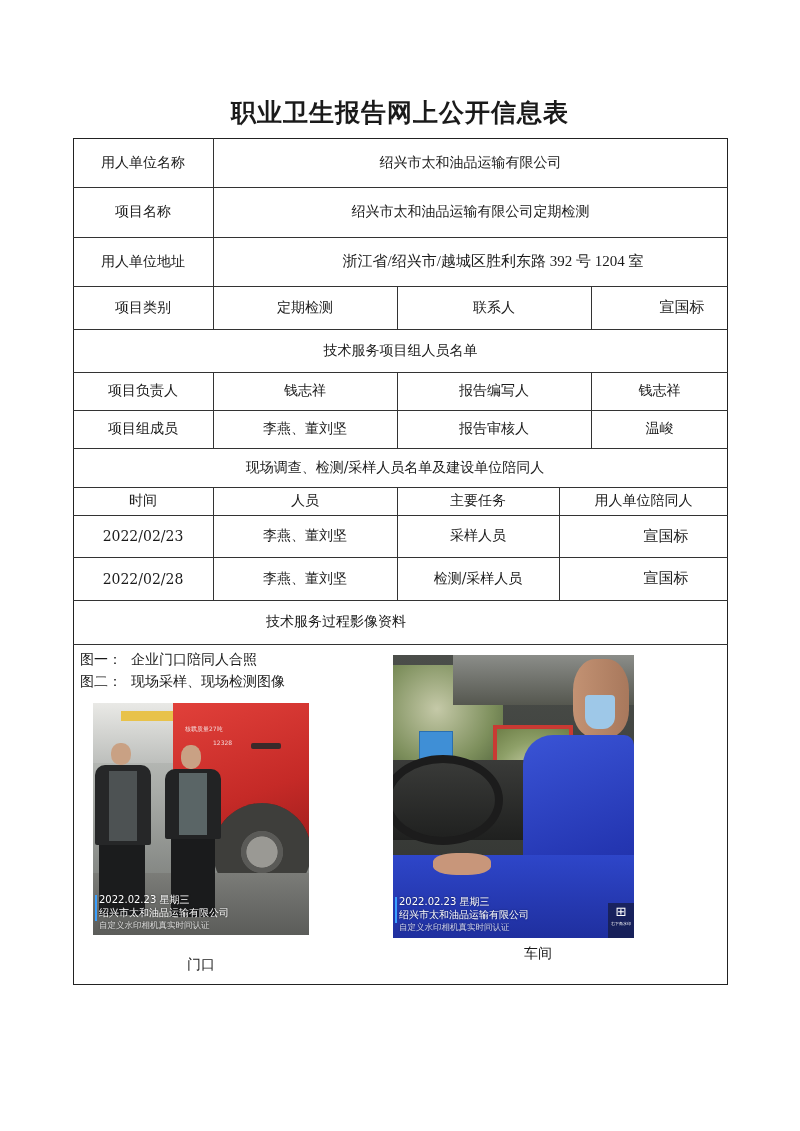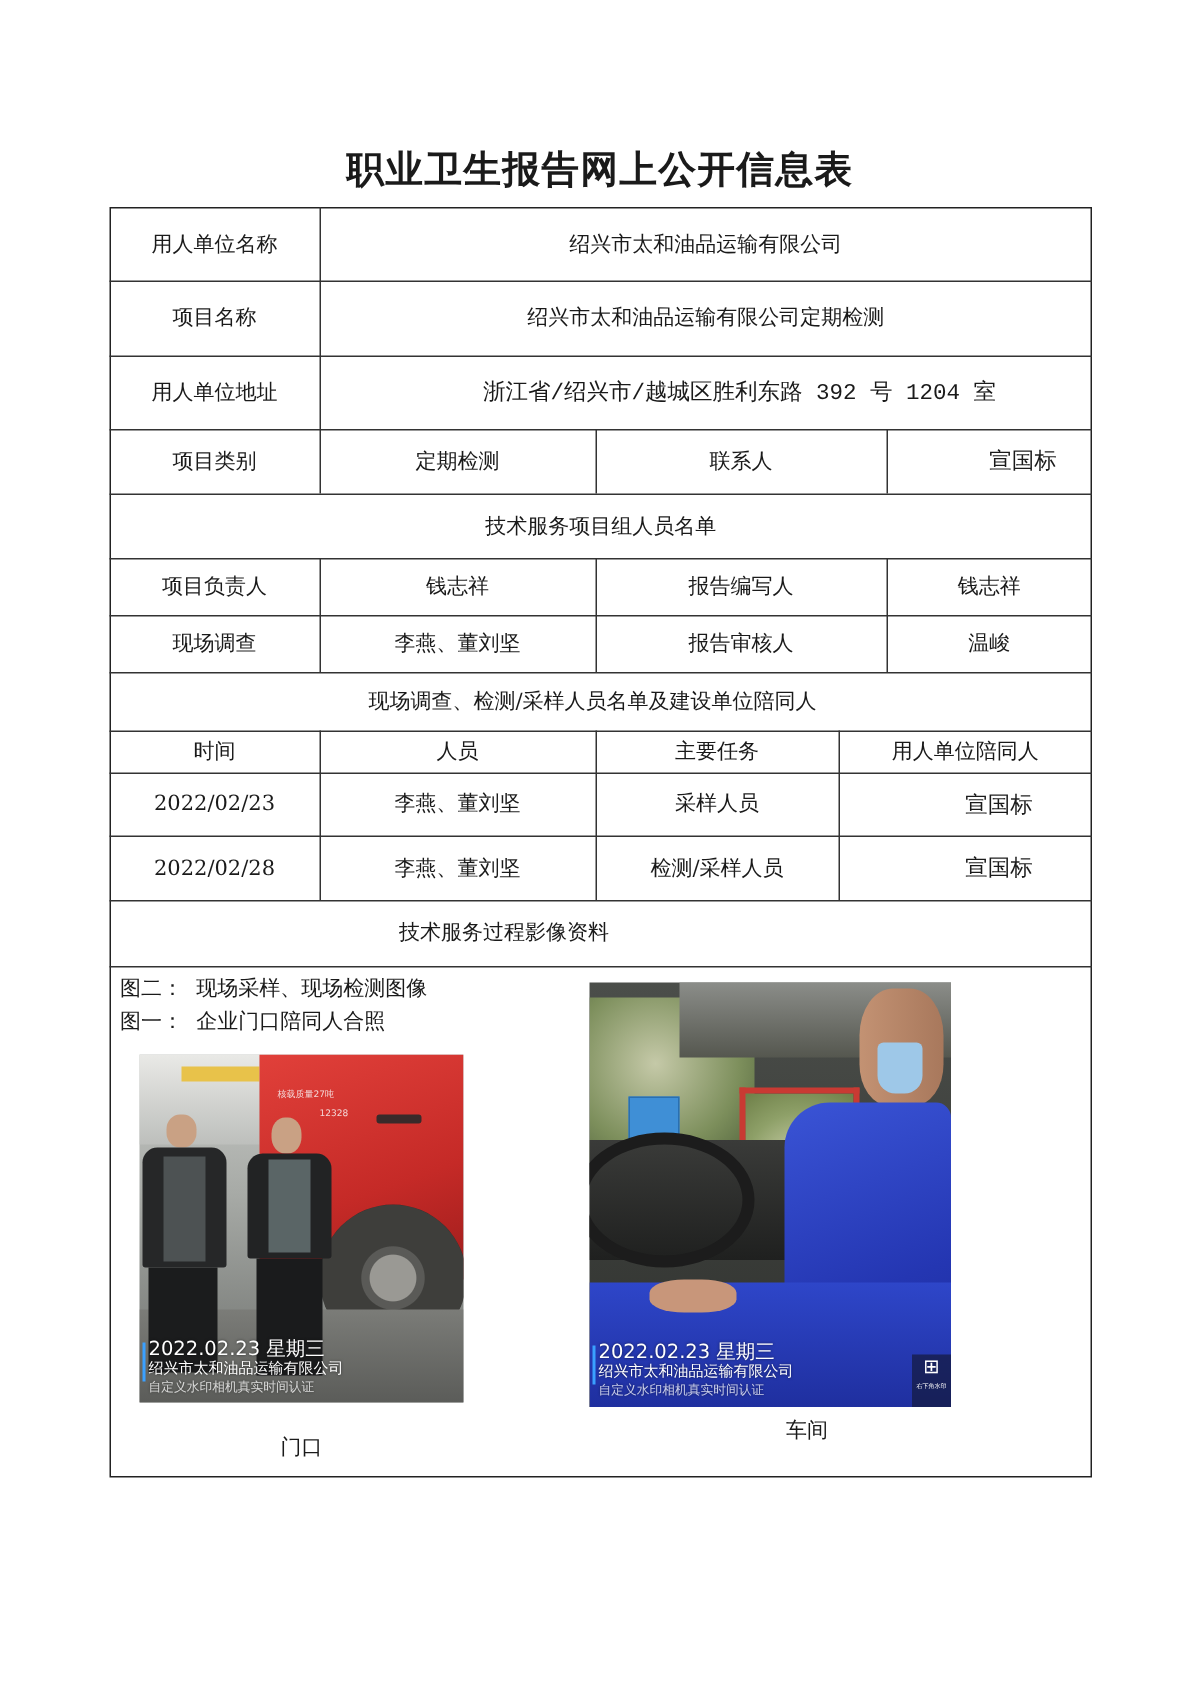--- a/index.html
+++ b/index.html
@@ -2,29 +2,29 @@
 <html><head>
 <meta charset="utf-8">
 <style>
   html, body { margin: 0; padding: 0; background: #ffffff; }
   body { width: 800px; height: 1131px; position: relative; font-family: "DejaVu Serif", "Liberation Serif", serif; color: #1a1a1a; overflow: hidden; }
   .title { position: absolute; left: 0; top: 96px; width: 800px; text-align: center; font-size: 25px; font-weight: bold; letter-spacing: 1px; font-family: "DejaVu Sans", sans-serif; }
   .frame { position: absolute; left: 73px; top: 138px; width: 655px; height: 847px; border: 1.3px solid #222; box-sizing: border-box; }
   .hline { position: absolute; left: 73px; width: 655px; height: 0; border-top: 1.2px solid #333; }
   .vline { position: absolute; width: 0; border-left: 1.2px solid #333; }
   .cell { position: absolute; display: flex; align-items: center; justify-content: center; font-size: 14px; box-sizing: border-box; }
-  .sans { font-family: Liberation Mono, monospace; padding-left: 45px; }
+  .sans { font-family: Liberation Serif, serif; padding-left: 45px; }
   .big { font-size: 15px; }
   .caption-list { position: absolute; left: 80px; top: 648px; font-size: 14px; line-height: 22px; }
   .caption-list div { white-space: pre; }
   .photo { position: absolute; overflow: hidden; }
   .photo-label { position: absolute; font-size: 14px; text-align: center; }
   .wm { position: absolute; left: 6px; color: #fff; font-family: "DejaVu Sans", sans-serif; text-shadow: 0 0 2px rgba(0,0,0,.6); }
   .wm .bar { position: absolute; left: -4px; top: 2px; width: 2px; height: 26px; background: #3aa0ff; }
-  .wm .l1 { font-size: 13px; line-height: 13px; }
+  .wm .l1 { font-size: 10px; line-height: 13px; }
   .wm .l2 { font-size: 10px; line-height: 13px; }
   .wm .l3 { font-size: 8.5px; line-height: 12px; opacity: .75; }
 </style>
 </head>
 <body>
 
 <div class="title">职业卫生报告网上公开信息表</div>
 
 <div class="frame"></div>
 
@@ -65,21 +65,21 @@
 <div class="cell" style="left:397px; top:286px; width:194px; height:43px">联系人</div>
 <div class="cell sans big" style="left:591px; top:286px; width:137px; height:43px">宣国标</div>
 
 <div class="cell" style="left:73px; top:329px; width:655px; height:43px">技术服务项目组人员名单</div>
 
 <div class="cell" style="left:73px; top:372px; width:140px; height:38px">项目负责人</div>
 <div class="cell" style="left:213px; top:372px; width:184px; height:38px">钱志祥</div>
 <div class="cell" style="left:397px; top:372px; width:194px; height:38px">报告编写人</div>
 <div class="cell" style="left:591px; top:372px; width:137px; height:38px">钱志祥</div>
 
-<div class="cell" style="left:73px; top:410px; width:140px; height:38px">现场调查</div>
+<div class="cell" style="left:73px; top:410px; width:140px; height:38px">项目组成员</div>
 <div class="cell" style="left:213px; top:410px; width:184px; height:38px">李燕、董刘坚</div>
 <div class="cell" style="left:397px; top:410px; width:194px; height:38px">报告审核人</div>
 <div class="cell" style="left:591px; top:410px; width:137px; height:38px">温峻</div>
 
 <div class="cell" style="left:73px; top:448px; width:644px; height:39px">现场调查、检测/采样人员名单及建设单位陪同人</div>
 
 <div class="cell" style="left:73px; top:487px; width:140px; height:28px">时间</div>
 <div class="cell" style="left:213px; top:487px; width:184px; height:28px">人员</div>
 <div class="cell" style="left:397px; top:487px; width:162px; height:28px">主要任务</div>
 <div class="cell" style="left:559px; top:487px; width:169px; height:28px">用人单位陪同人</div>
@@ -90,22 +90,22 @@
 <div class="cell sans big" style="left:559px; top:515px; width:169px; height:42px">宣国标</div>
 
 <div class="cell" style="left:73px; top:557px; width:140px; height:43px">2022/02/28</div>
 <div class="cell" style="left:213px; top:557px; width:184px; height:43px">李燕、董刘坚</div>
 <div class="cell" style="left:397px; top:557px; width:162px; height:43px">检测/采样人员</div>
 <div class="cell sans big" style="left:559px; top:557px; width:169px; height:43px">宣国标</div>
 
 <div class="cell" style="left:73px; top:600px; width:526px; height:44px">技术服务过程影像资料</div>
 
 <div class="caption-list">
+  <div>图一：  企业门口陪同人合照</div>
   <div>图二：  现场采样、现场检测图像</div>
-  <div>图一：  企业门口陪同人合照</div>
 </div>
 
 <div class="photo" style="left:93px; top:703px; width:216px; height:232px; background:linear-gradient(180deg,#c9cbc8 0%,#a7aaa6 40%,#6a6d6a 100%);">
 
   <div style="position:absolute; left:0; top:0; width:80px; height:60px; background:linear-gradient(180deg,#e9e9e6,#bdbfbc);"></div>
   <div style="position:absolute; left:28px; top:8px; width:52px; height:10px; background:#e8c24a;"></div>
 
   <div style="position:absolute; left:80px; top:0; width:136px; height:150px; background:linear-gradient(160deg,#e1403a 0%,#c52a27 60%,#9e1d1c 100%);">
     <div style="position:absolute; left:12px; top:22px; font-size:6px; color:#f3d6d6; font-family:'DejaVu Sans',sans-serif;">核载质量27吨</div>
     <div style="position:absolute; left:40px; top:36px; font-size:6px; color:#f3d6d6; font-family:'DejaVu Sans',sans-serif;">12328</div>

